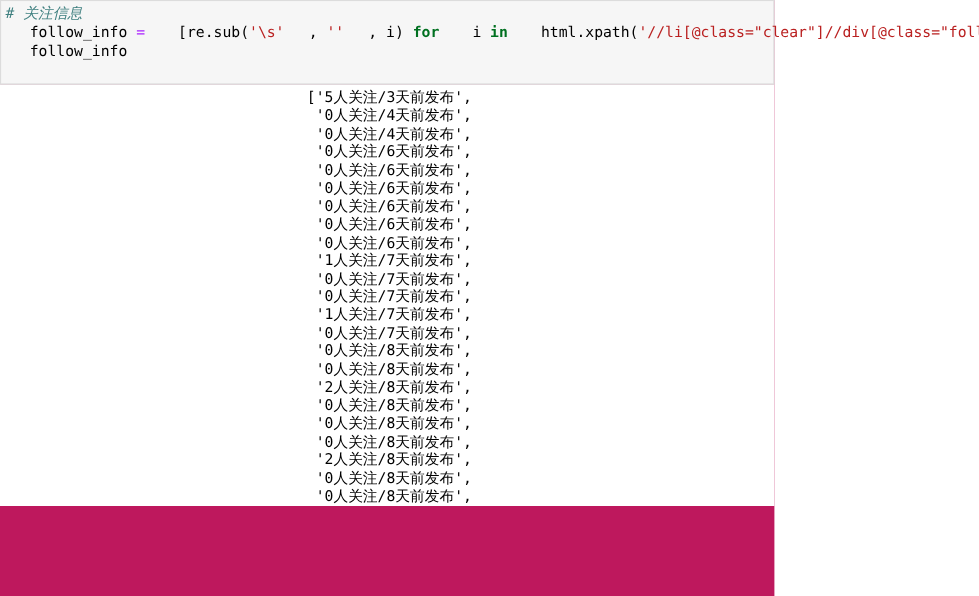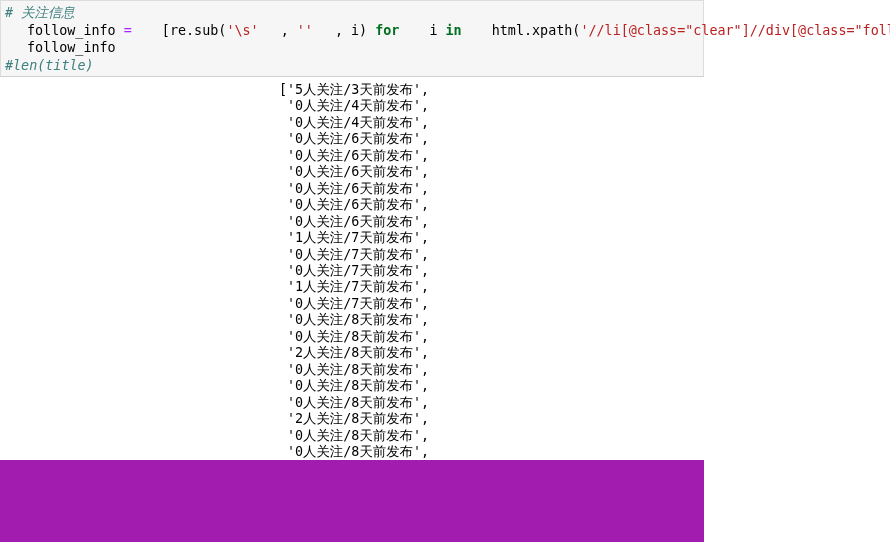--- a/index.html
+++ b/index.html
@@ -11,21 +11,21 @@
     width: 890px;
     height: 542px;
     overflow: hidden;
     font-family: "DejaVu Sans Mono", "Liberation Mono", monospace;
   }
 
   #app {
     width: 704px;
     height: 542px;
     position: relative;
-    background: #a21caf;
+    background: #be185d;
   }
 
   
   .cell-input {
     background: #f6f6f6;
     border-top: 1px solid #dcdcdc;
     border-bottom: 1px solid #cfcfcf;
     border-left: 1px solid #dcdcdc;
     border-right: 1px solid #dcdcdc;
     box-sizing: border-box;
@@ -64,21 +64,20 @@
 </style>
 </head>
 <body>
 
 <div id="app">
 
   <div class="cell-input" id="code-input">
       <div class="code-line"><span class="tok-comment"># 关注信息</span></div>
       <div class="code-line"><span class="tok-plain">follow_info </span><span class="tok-op">=</span><span class="tok-plain"> [re.sub(</span><span class="tok-str">'\s'</span><span class="tok-plain">, </span><span class="tok-str">''</span><span class="tok-plain">, i) </span><span class="tok-kw">for</span><span class="tok-plain"> i </span><span class="tok-kw">in</span><span class="tok-plain"> html.xpath(</span><span class="tok-str">'//li[@class="clear"]//div[@class="followInfo"]/text()[2]'</span></div>
       <div class="code-line"><span class="tok-plain">follow_info</span></div>
-      <div class="code-line"><span class="tok-comment">#len(title)</span></div>
     </div>
 
   <div class="cell-output" id="code-output">
       <div class="out-line">['5人关注/3天前发布',</div>
       <div class="out-line"> '0人关注/4天前发布',</div>
       <div class="out-line"> '0人关注/4天前发布',</div>
       <div class="out-line"> '0人关注/6天前发布',</div>
       <div class="out-line"> '0人关注/6天前发布',</div>
       <div class="out-line"> '0人关注/6天前发布',</div>
       <div class="out-line"> '0人关注/6天前发布',</div>

